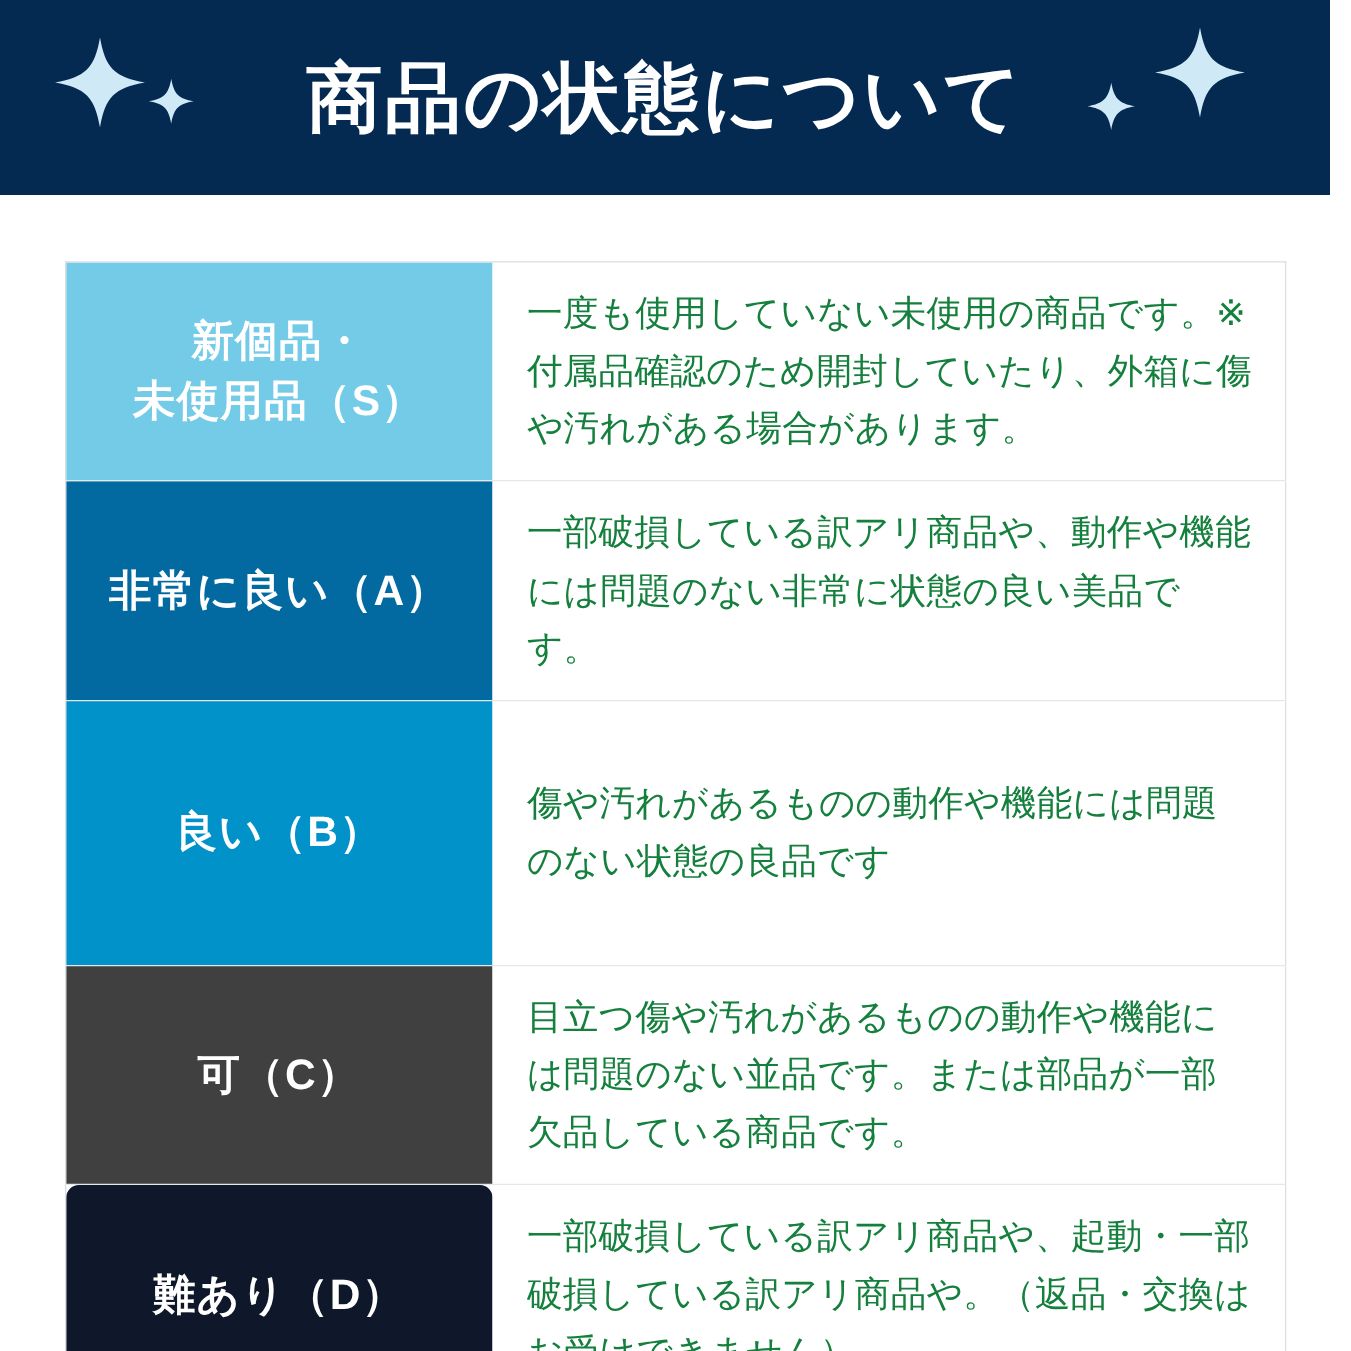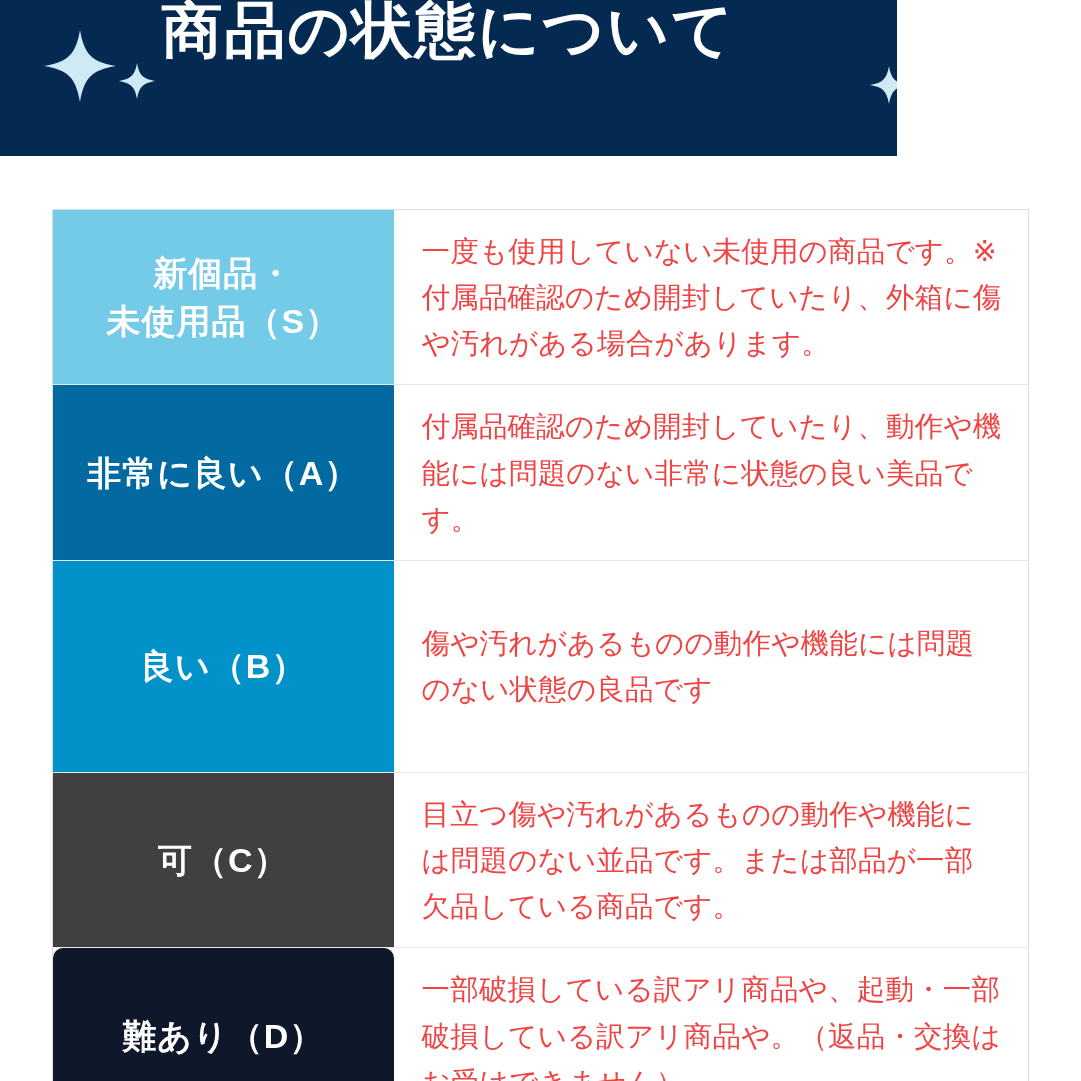--- a/index.html
+++ b/index.html
@@ -10,25 +10,25 @@
     width: 1081px;
     height: 1081px;
     background: #ffffff;
     font-family: "Liberation Sans", "DejaVu Sans", sans-serif;
     overflow: hidden;
   }
 
   
   .header {
     position: relative;
-    width: 897px;
+    width: 1064px;
     height: 156px;
     background: #042a52;
     display: flex;
-    align-items: flex-start;
+    align-items: center;
     justify-content: center;
     overflow: hidden;
   }
   .header-title {
     color: #ffffff;
     font-size: 61px;
     font-weight: bold;
     letter-spacing: 2px;
     line-height: 1;
     text-align: center;
@@ -62,21 +62,21 @@
     font-size: 34px;
     font-weight: bold;
     letter-spacing: 1px;
     line-height: 1.42;
     padding: 16px 6px;
     box-sizing: border-box;
   }
   .desc-cell {
     vertical-align: middle;
     padding: 18px 26px 18px 28px;
-    color: #ef4444;
+    color: #15803d;
     font-size: 28.5px;
     line-height: 1.62;
     letter-spacing: 0.2px;
     box-sizing: border-box;
     background: #ffffff;
   }
 
   .row-s  .grade-cell { background: #74cbe8; height: 168px; }
   .row-a  .grade-cell { background: #0369a1; height: 170px; }
   .row-b  .grade-cell { background: #0092c8; height: 212px; }
@@ -121,21 +121,21 @@
         <td class="grade-cell">
           <span class="grade-line">新個品・</span>
           <span class="grade-line">未使用品（S）</span>
         </td>
         <td class="desc-cell">一度も使用していない未使用の商品です。※付属品確認のため開封していたり、外箱に傷や汚れがある場合があります。</td>
       </tr>
       <tr class="row-a">
         <td class="grade-cell">
           <span class="grade-line">非常に良い（A）</span>
         </td>
-        <td class="desc-cell">付属品確認のため開封していたり、動作や機能には問題のない非常に状態の良い美品です。</td>
+        <td class="desc-cell">一部破損している訳アリ商品や、動作や機能には問題のない非常に状態の良い美品です。</td>
       </tr>
       <tr class="row-b">
         <td class="grade-cell">
           <span class="grade-line">良い（B）</span>
         </td>
         <td class="desc-cell">傷や汚れがあるものの動作や機能には問題のない状態の良品です</td>
       </tr>
       <tr class="row-c">
         <td class="grade-cell">
           <span class="grade-line">可（C）</span>

